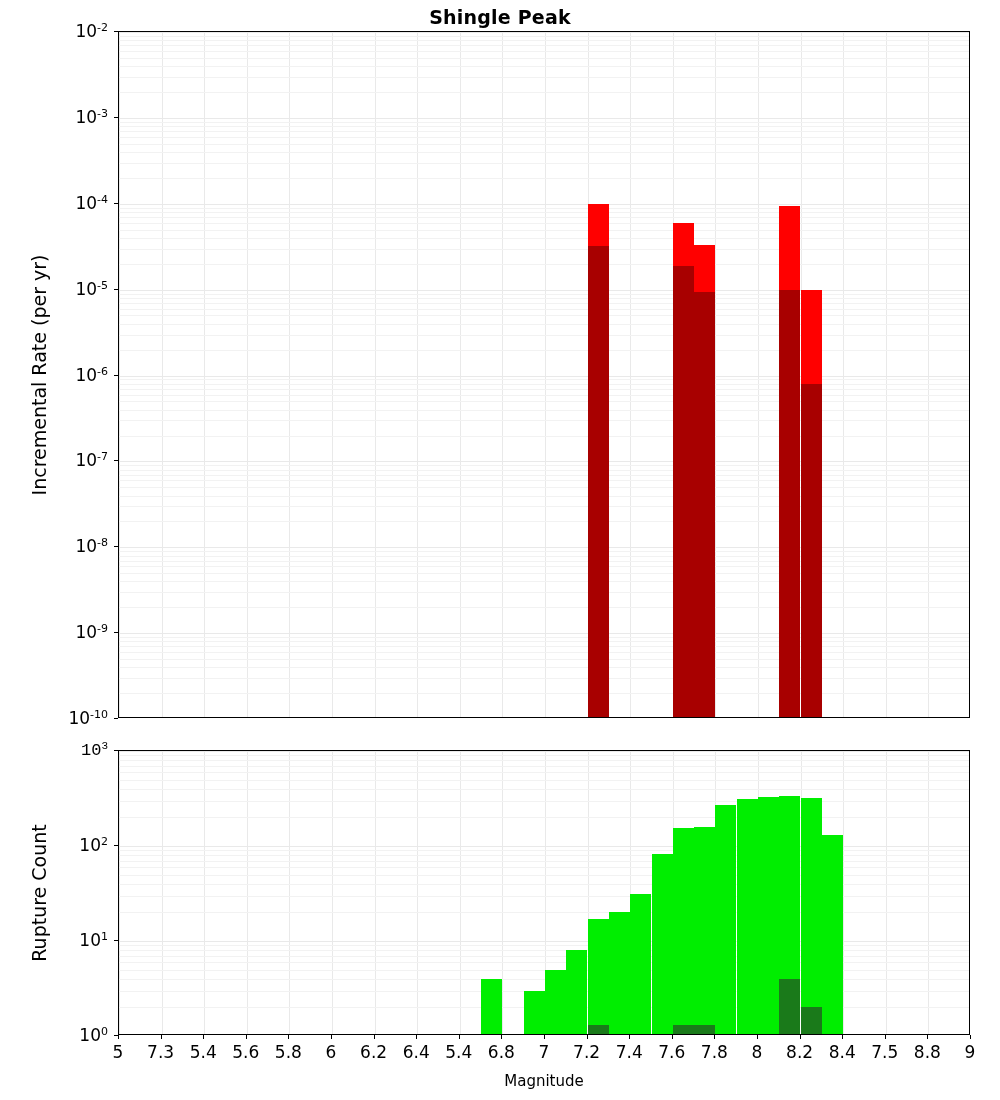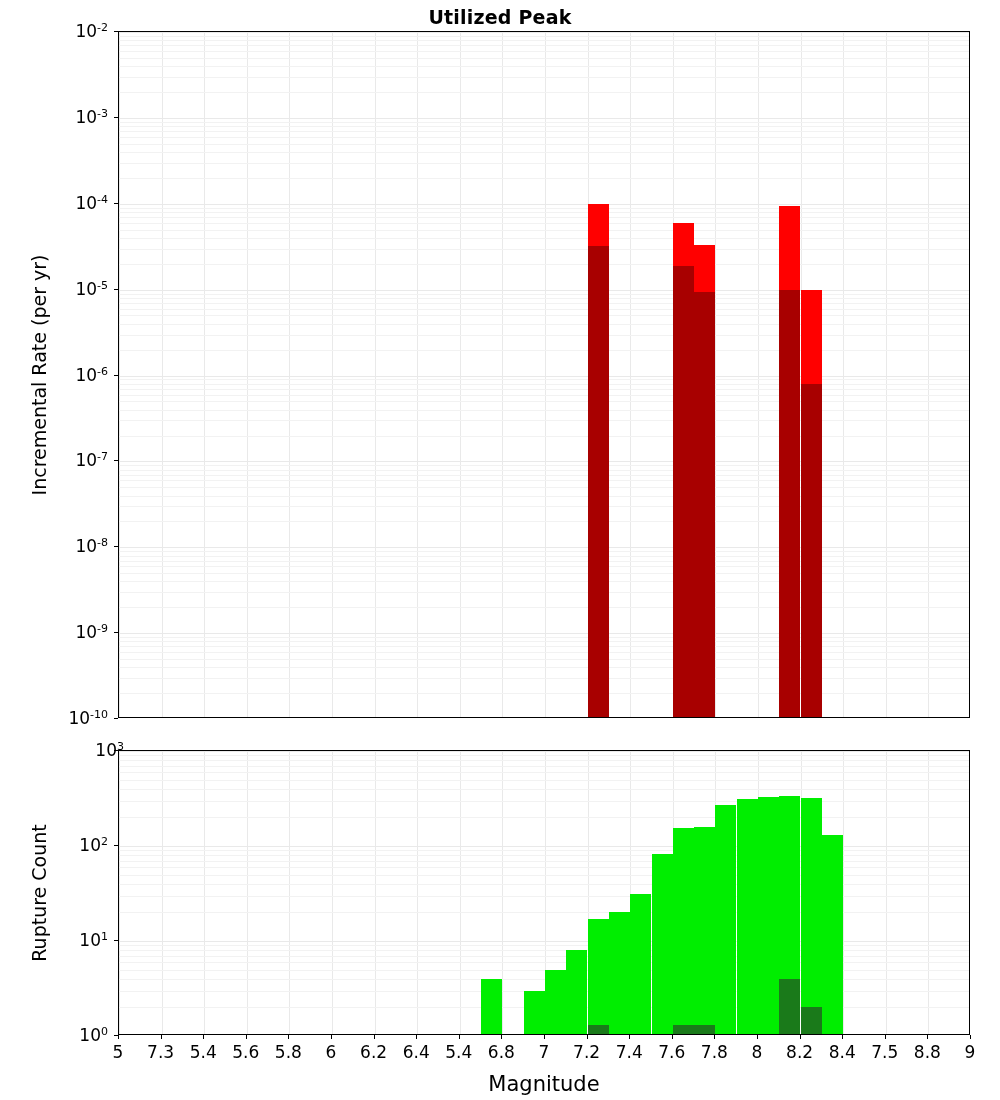--- a/index.html
+++ b/index.html
@@ -39,38 +39,38 @@
     font-size:17px;text-align:center;white-space:nowrap;
   }
   .tickmark{position:absolute;background:#000;}
 
   .ylabel{
     position:absolute;font-size:19px;
     transform-origin:0 0;transform:rotate(-90deg);
     white-space:nowrap;
   }
   .xlabel{
-    position:absolute;font-size:21px;text-align:center;white-space:nowrap;
+    position:absolute;font-size:15px;text-align:center;white-space:nowrap;
     transform:translateX(-50%);
   }
 
   
   .legend{
     position:absolute;border:1px solid #000;background:#fff;
     padding:6px 8px 6px 7px;font-size:16px;line-height:22px;
   }
   .legrow{display:flex;align-items:center;white-space:nowrap;}
   .legswatch{display:inline-block;width:7px;height:15px;margin-right:8px;flex:0 0 auto;}
   .legtext{display:inline-block;}
 </style>
 </head>
 <body>
 
 <div id="figure">
-  <div class="title">Utilized Peak</div>
+  <div class="title">Shingle Peak</div>
 
   <div class="axes" id="ax-top" style="left: 118px; top: 31px; width: 852px; height: 687px;">
     <div class="plotinner" id="ax-top-inner">
         <div class="gridline v" style="left: 0px;"></div>
         <div class="gridline v" style="left: 43px;"></div>
         <div class="gridline v" style="left: 85px;"></div>
         <div class="gridline v" style="left: 128px;"></div>
         <div class="gridline v" style="left: 170px;"></div>
         <div class="gridline v" style="left: 213px;"></div>
         <div class="gridline v" style="left: 256px;"></div>
@@ -265,21 +265,21 @@
         <div class="bar" style="left: 682px; width: 21px; top: 256px; height: 29px; background: rgb(26, 122, 26); z-index: 3;"></div>
       </div>
   </div>
   <div id="ax-bot-yticks" style="position: absolute; left: 0px; top: 0px;">
       <div class="ytick" style="width: 108px; left: 0px; top: 1035px;">10<sup>0</sup></div>
       <div class="tickmark" style="left: 114px; top: 1035px; width: 4px; height: 1px;"></div>
       <div class="ytick" style="width: 108px; left: 0px; top: 940px;">10<sup>1</sup></div>
       <div class="tickmark" style="left: 114px; top: 940px; width: 4px; height: 1px;"></div>
       <div class="ytick" style="width: 108px; left: 0px; top: 845px;">10<sup>2</sup></div>
       <div class="tickmark" style="left: 114px; top: 845px; width: 4px; height: 1px;"></div>
-      <div class="ytick" style="width: 108px; left: 16px; top: 750px;">10<sup>3</sup></div>
+      <div class="ytick" style="width: 108px; left: 0px; top: 750px; font-family: Liberation Mono, monospace;">10<sup>3</sup></div>
       <div class="tickmark" style="left: 114px; top: 750px; width: 4px; height: 1px;"></div>
     </div>
   <div id="ax-bot-xticks" style="position: absolute; left: 0px; top: 0px;">
       <div class="xtick" style="left: 118px; top: 1042px;">5</div>
       <div class="tickmark" style="left: 118px; top: 1035px; width: 1px; height: 4px;"></div>
       <div class="xtick" style="left: 160.6px; top: 1042px;">7.3</div>
       <div class="tickmark" style="left: 160.6px; top: 1035px; width: 1px; height: 4px;"></div>
       <div class="xtick" style="left: 203.2px; top: 1042px;">5.4</div>
       <div class="tickmark" style="left: 203.2px; top: 1035px; width: 1px; height: 4px;"></div>
       <div class="xtick" style="left: 245.8px; top: 1042px;">5.6</div>

